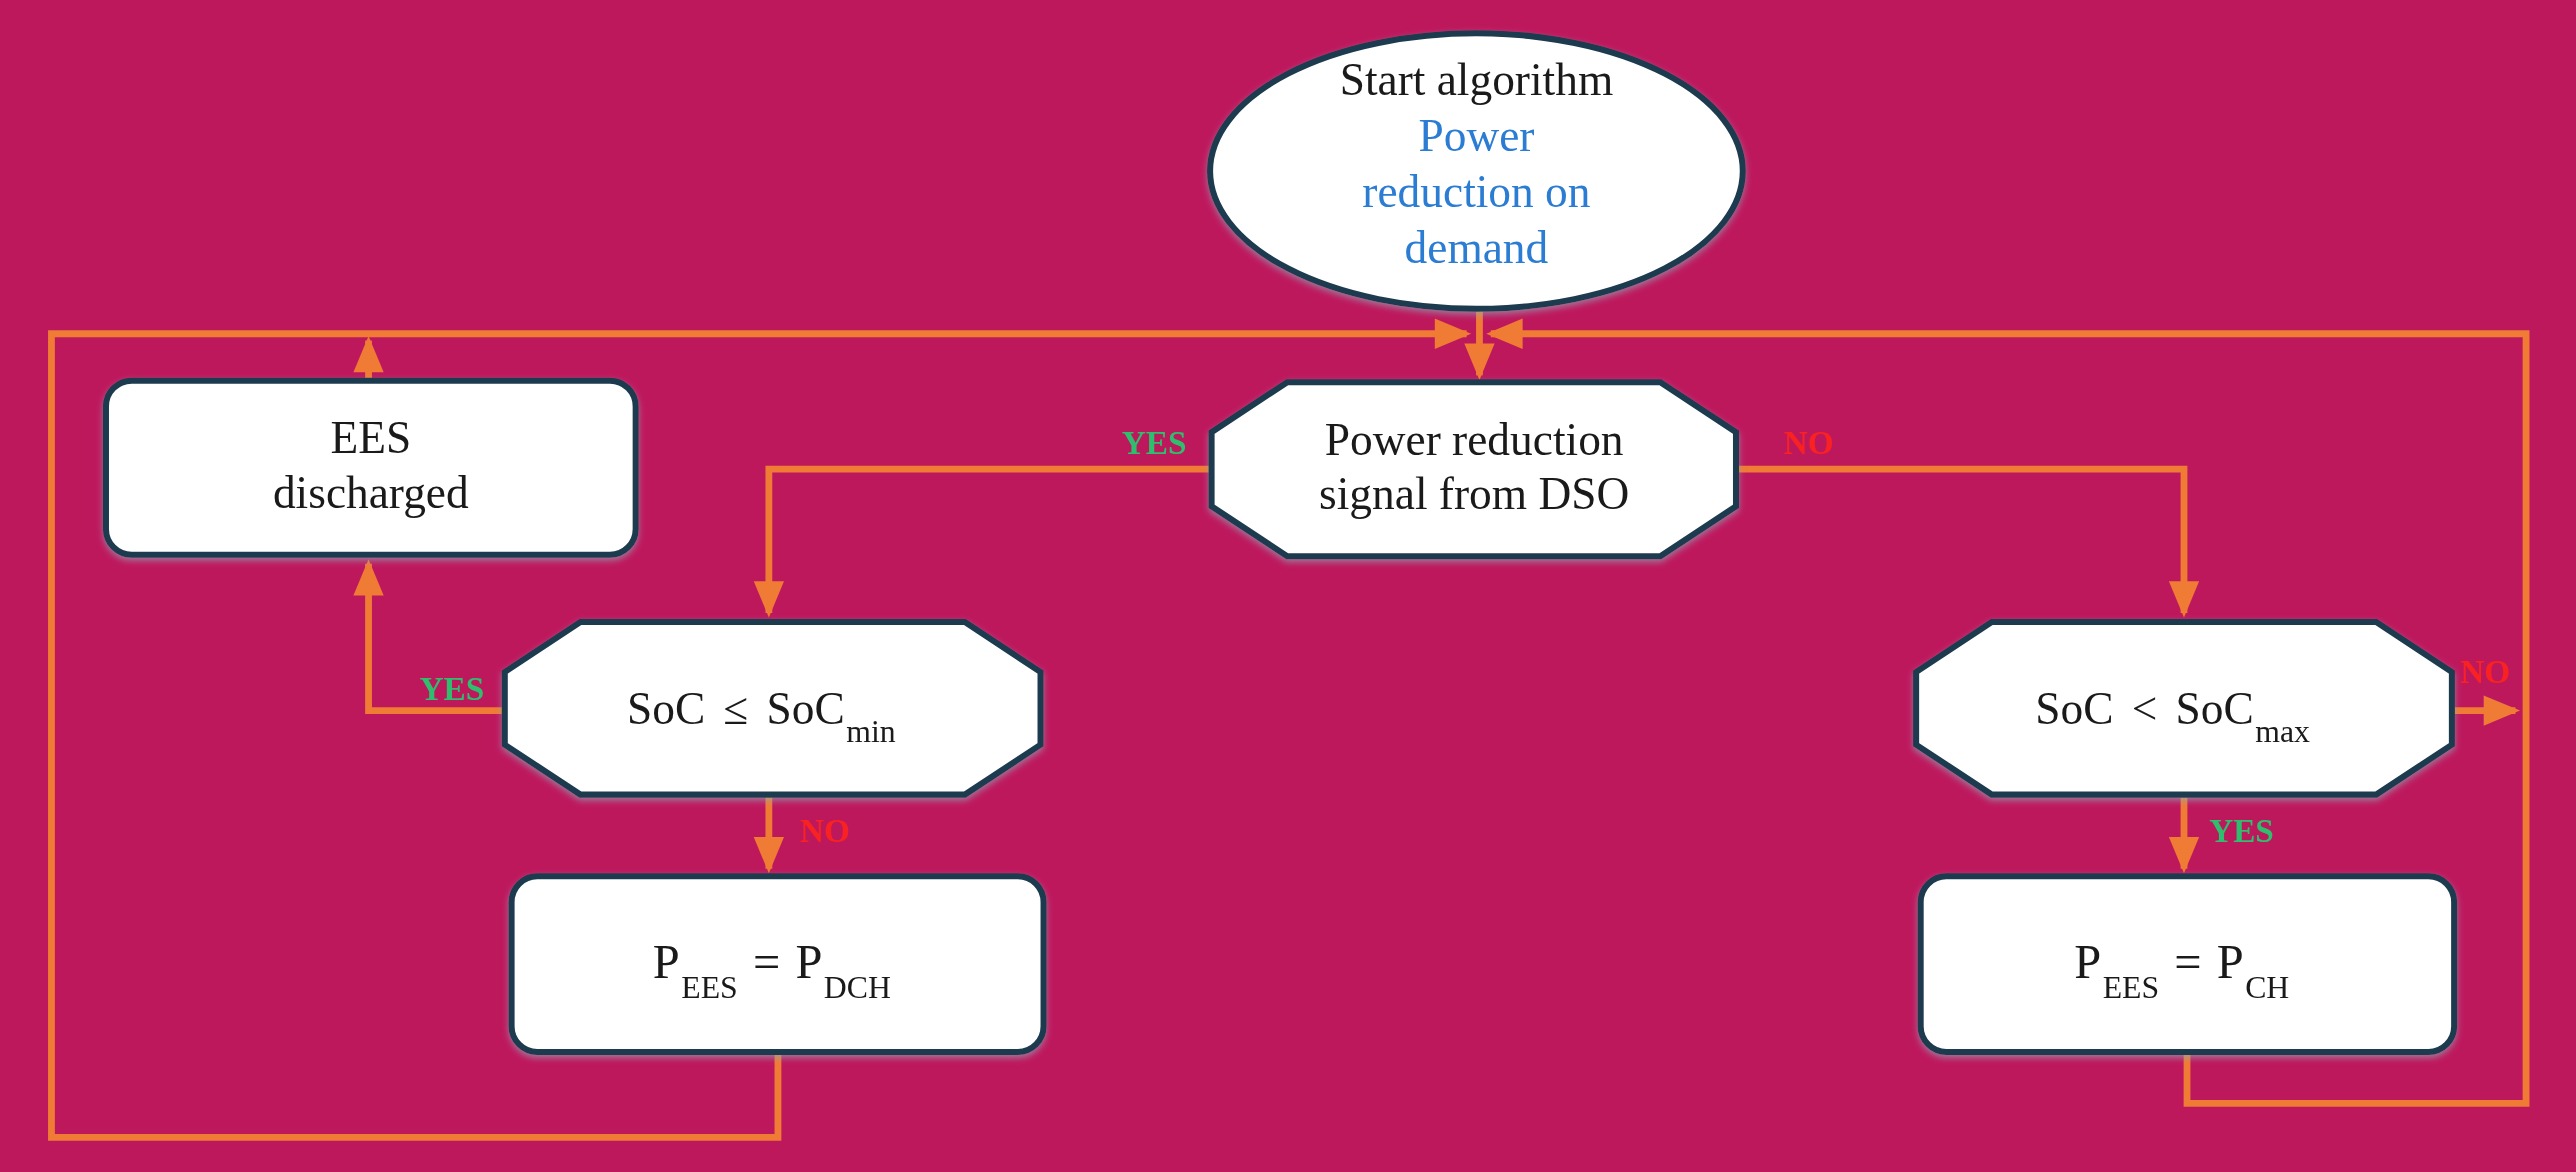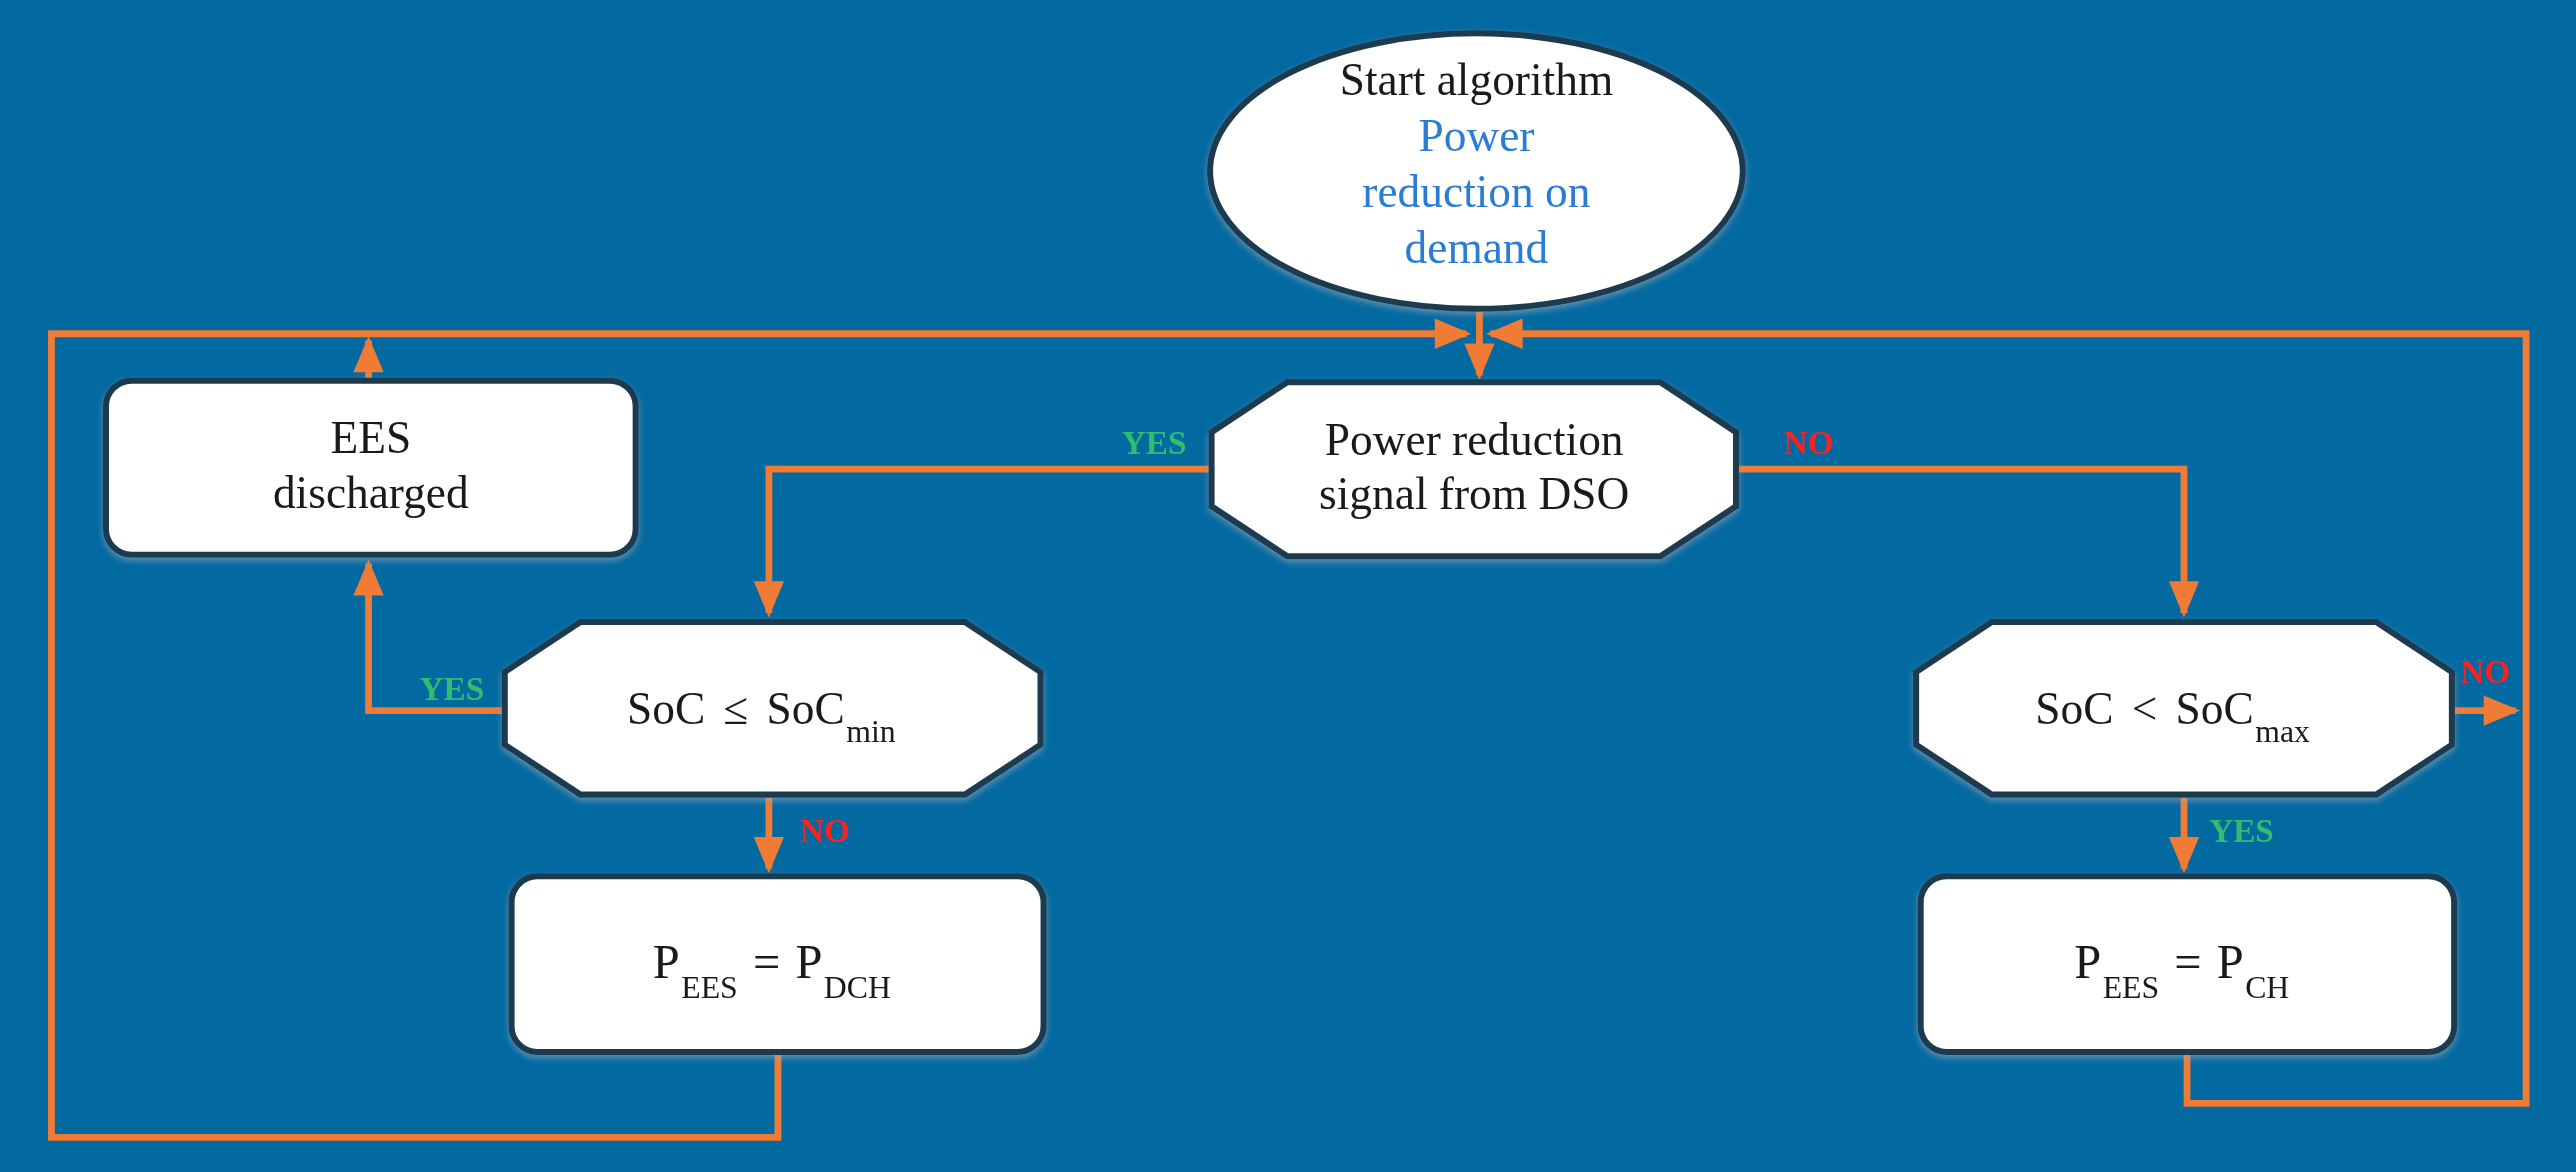--- a/index.html
+++ b/index.html
@@ -4,21 +4,21 @@
 <style>
   html, body {
     margin: 0;
     padding: 0;
     background: #ffffff;
   }
   .stage {
     position: relative;
     width: 2576px;
     height: 1173px;
-    background: #0369a1;
+    background: #be185d;
     overflow: hidden;
   }
   svg { display: block; }
 
   .shape {
     fill: #ffffff;
     stroke: #1D3A50;
     stroke-width: 8;
     stroke-linejoin: miter;
     filter: url(#softshadow);

